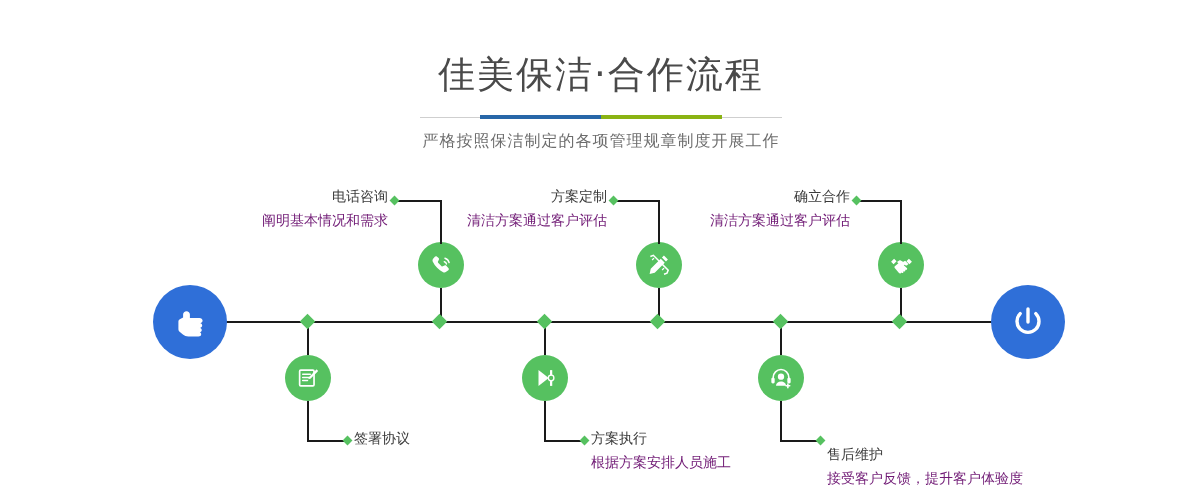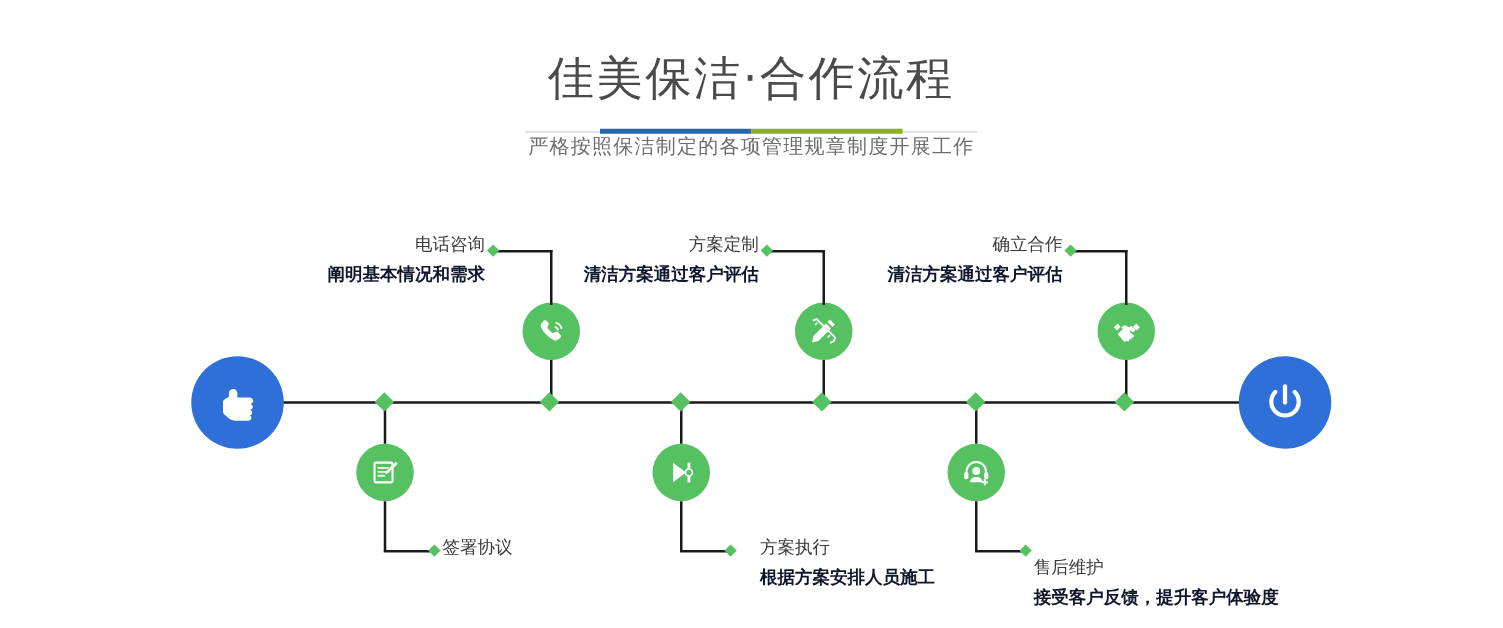--- a/index.html
+++ b/index.html
@@ -8,27 +8,27 @@
     background:#ffffff;
     font-family:"DejaVu Sans","Liberation Sans",sans-serif;
     overflow:hidden;
   }
   #root{position:relative;width:1202px;height:502px;}
 
   
   .header{position:absolute;left:0;top:0;width:1202px;text-align:center;}
   .title{
     font-size:37px;color:#4a4a4a;letter-spacing:2px;
-    line-height:1;margin-top:44px;font-weight:400;
+    line-height:1;margin-top:56px;font-weight:400;
   }
   .rule-wrap{position:relative;width:362px;height:4px;margin:22px auto 0;}
   .rule-line{position:absolute;left:0;top:1.5px;width:362px;height:1px;background:#cfcfcf;}
   .rule-blue{position:absolute;left:60px;top:0;width:121px;height:4px;background:#2767a8;}
   .rule-green{position:absolute;left:181px;top:0;width:121px;height:4px;background:#8ab313;}
-  .subtitle{font-size:16px;color:#6d6d6d;margin-top:0;letter-spacing:1px;}
+  .subtitle{font-size:16px;color:#6d6d6d;margin-top:12px;letter-spacing:1px;}
 
   
   .axis{position:absolute;left:178px;top:321px;width:843px;height:2px;background:#1a1a1a;}
 
   .endcap{
     position:absolute;width:74px;height:74px;border-radius:50%;
     background:#2f6fd8;display:flex;align-items:center;justify-content:center;
   }
   .endcap.left{left:153px;top:285px;}
   .endcap.right{left:991px;top:285px;}
@@ -43,21 +43,21 @@
   .diamond{
     position:absolute;width:11px;height:11px;background:#56c160;
     transform:rotate(45deg);
   }
   .vline{position:absolute;width:2px;background:#1a1a1a;}
   .hline{position:absolute;height:2px;background:#1a1a1a;}
   .tick{position:absolute;width:7px;height:7px;background:#56c160;transform:rotate(45deg);}
 
   .lbl{position:absolute;white-space:nowrap;}
   .lbl .t{font-size:14px;color:#3a3a3a;line-height:21px;}
-  .lbl .d{font-size:14px;color:#0f172a;line-height:20px;margin-top:3px;font-weight:bold;}
+  .lbl .d{font-size:14px;color:#701a75;line-height:20px;margin-top:3px;}
   .lbl.up{text-align:right;}
   .lbl.dn{text-align:left;}
 </style>
 </head>
 <body>
 
 <div id="root">
 
   <div class="header">
     <div class="title">佳美保洁·合作流程</div>
@@ -154,21 +154,21 @@
         <rect x="19.4" y="5.5" width="2.4" height="17" fill="#ffffff"></rect>
         <circle cx="20.6" cy="14" r="3" fill="#56c160" stroke="#ffffff" stroke-width="1.4"></circle>
       </svg>
     </span>
   </div>
   <div class="vline" style="left:544px;top:322px;height:33px;"></div>
   <div class="diamond" style="left:539px;top:316px;"></div>
   <div class="vline" style="left:544px;top:401px;height:40px;"></div>
   <div class="hline" style="left:544px;top:440px;width:40px;"></div>
   <div class="tick" style="left:581px;top:437px;"></div>
-  <div class="lbl dn" style="left:608px;top:428px;">
+  <div class="lbl dn" style="left:591px;top:428px;">
     <div class="t">方案执行</div>
     <div class="d">根据方案安排人员施工</div>
   </div>
 
   <div class="node" style="left:878px;top:242px;">
     <span>
       <svg width="27" height="27" viewBox="0 0 28 28">
         <path fill="#ffffff" d="M3.2 10.2l3.1-3.1 2.6 2.6-3.1 3.1-2.6-2.6zM24.8 10.2l-3.1-3.1-2.6 2.6 3.1 3.1 2.6-2.6z"></path>
         <path fill="#ffffff" d="M9.3 10.3l2.3-1.6c.5-.3 1.1-.3 1.6 0l1.9 1.2c.4.3.9.3 1.3 0l1.4-.9 3.4 3.4-1.4 1.4c-.3.3-.8.4-1.2.2l-1.6-.9-.6.7 3.1 2.8c.5.4.5 1.1.1 1.6-.4.4-1 .5-1.5.2l-.5-.3.2.3c.4.5.3 1.2-.2 1.6-.4.4-1.1.4-1.5 0l-.3-.2.1.2c.3.5.2 1.1-.2 1.5-.5.4-1.1.4-1.6 0l-.4-.3c-.1.5-.5.9-1 1-.5.1-1-.1-1.3-.5l-4.4-5.2c-.4-.5-.4-1.2.1-1.6l3.7-3.3z"></path>
       </svg>

